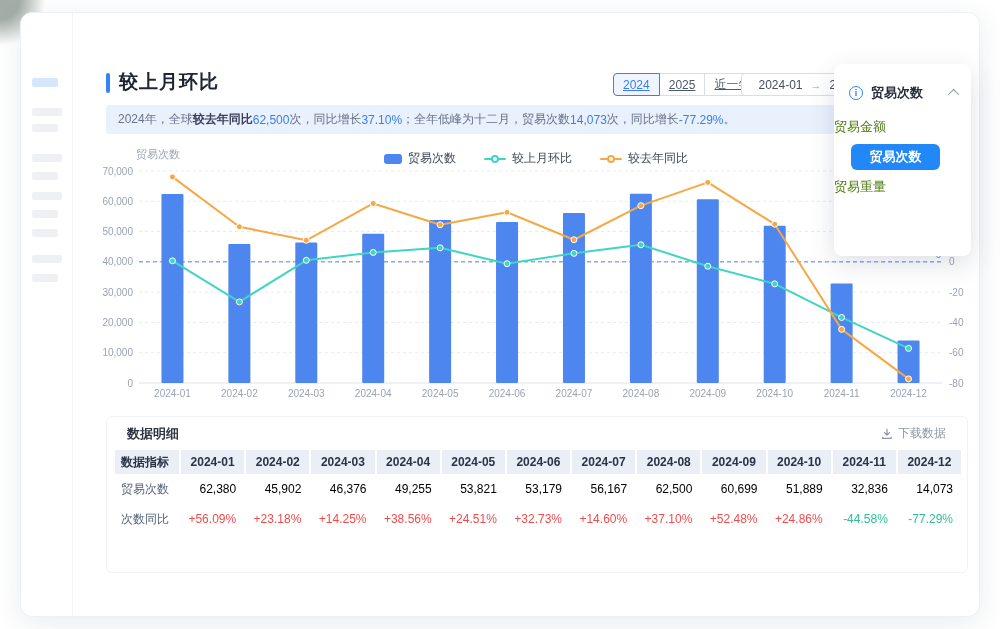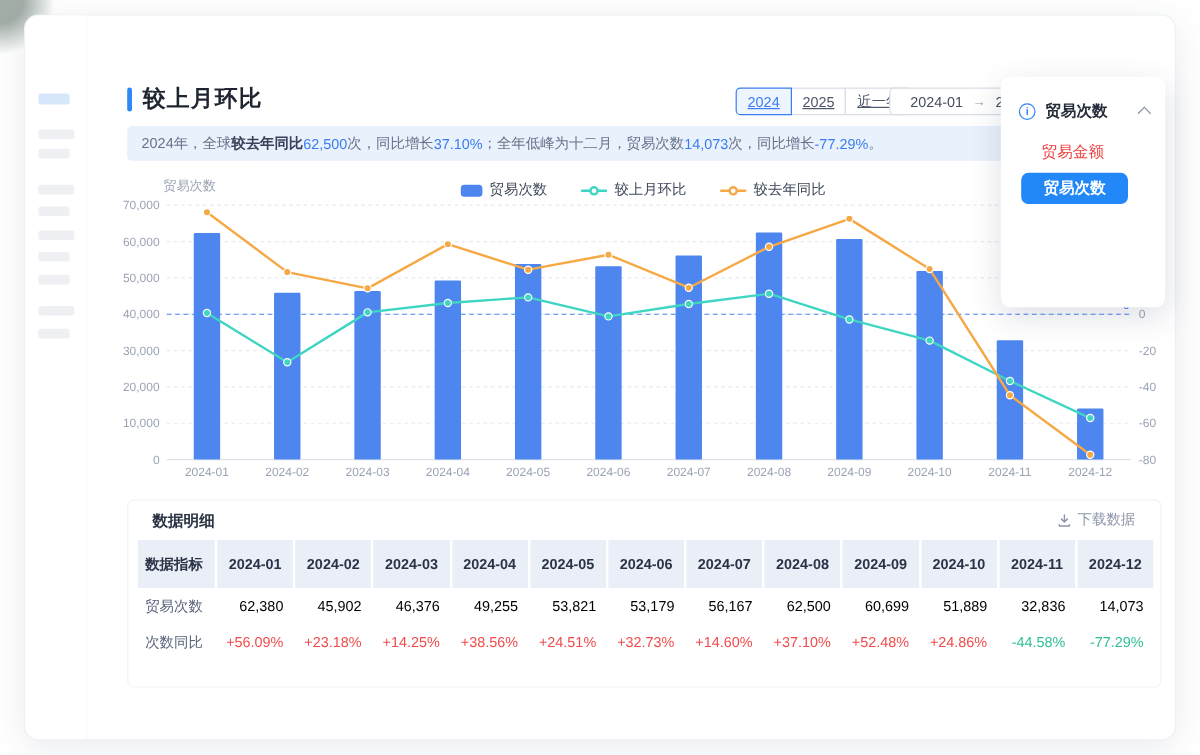--- a/index.html
+++ b/index.html
@@ -52,34 +52,34 @@
 
   .dropdown { position:absolute; left:813px; top:51px; width:137px; height:192px; background:#fff; border-radius:8px;
     box-shadow:0 8px 26px rgba(50,65,95,.16); z-index:20; }
   .dd-head { position:absolute; left:15px; top:20px; right:12px; display:flex; align-items:center; gap:8px; cursor:pointer; }
   .dd-head .dd-title { font-size:13px; font-weight:bold; color:#252c3a; }
   .info-ic { width:14px; height:14px; border-radius:50%; border:1.5px solid #2f87f6; color:#2f87f6; font-size:9px;
     display:flex; align-items:center; justify-content:center; font-style:normal; font-weight:bold; flex:none; }
   .chev { margin-left:auto; width:8px; height:8px; border-left:1.5px solid #8a93a4; border-top:1.5px solid #8a93a4;
     transform:rotate(45deg) translateY(2px); }
   .dd-items { position:absolute; left:0; right:0; top:48px; }
-  .dd-item { height:30px; display:flex; align-items:center; padding-left:34px; font-size:13px; color:#ef4444; cursor:pointer; }
+  .dd-item { height:30px; display:flex; align-items:center; font-size:13px; color:#4d7c0f; cursor:pointer; }
   .dd-item.selected { margin:2px 0 2px 17px; width:89px; height:26px; border-radius:6px; background:#2288f8;
     color:#fff; font-weight:bold; justify-content:center; padding-left:0; }
 
   .table-card { position:absolute; left:85px; top:403px; width:862px; height:157px; border:1px solid #f0f2f6;
     border-radius:6px; background:#fff;padding-left:15px; }
   .card-head { position:absolute; left:0; right:0; top:0; height:33px; display:flex; align-items:center;
     justify-content:space-between; padding:0 21px 0 20px; }
   .card-title { font-size:13px; font-weight:bold; color:#2b3344; }
   .download-btn { display:flex; align-items:center; gap:5px; font-size:12px; color:#8d96a8; cursor:pointer;justify-content:space-between; }
 
   .dtable { position:absolute; left:8px; top:33px; width:846px; }
   .trow { display:grid; grid-template-columns:64px repeat(12, 1fr); column-gap:2px; }
-  .trow.head { height:40px; }
+  .trow.head { height:24px; }
   .trow.body { height:30px; }
   .tcell { display:flex; align-items:center; justify-content:flex-end; padding-right:8px; font-size:12px; }
   .trow.head .tcell { background:#e9eef7; font-weight:bold; color:#2b3347; justify-content:center; padding-right:0; }
   .trow.head .tcell.label { justify-content:flex-start; padding-left:6px; }
   .tcell.label { justify-content:flex-start; padding-left:6px; color:#59637a; }
   .tcell.num { color:#000000; }
   .tcell.pos { color:#f04b4b; }
   .tcell.neg { color:#2fbe97; }
 </style>
 </head>
@@ -236,20 +236,21 @@
 
   <div class="dropdown">
     <div class="dd-head">
       <span class="info-ic">i</span>
       <span class="dd-title">贸易次数</span>
       <span class="chev"></span>
     </div>
     <div class="dd-items" id="dd-items">
         <div class="dd-item">贸易金额</div>
         <div class="dd-item selected">贸易次数</div>
+        <div class="dd-item">贸易重量</div>
       </div>
   </div>
 
   <div class="table-card">
     <div class="card-head">
       <span class="card-title">数据明细</span>
       <span class="download-btn">
         <svg width="12" height="12" viewBox="0 0 12 12">
           <path d="M6 1.2v5.6M3.6 4.6L6 7l2.4-2.4M1.8 9.2v1.2h8.4V9.2" fill="none" stroke="#8d96a8" stroke-width="1.2" stroke-linecap="round" stroke-linejoin="round"></path>
         </svg>

